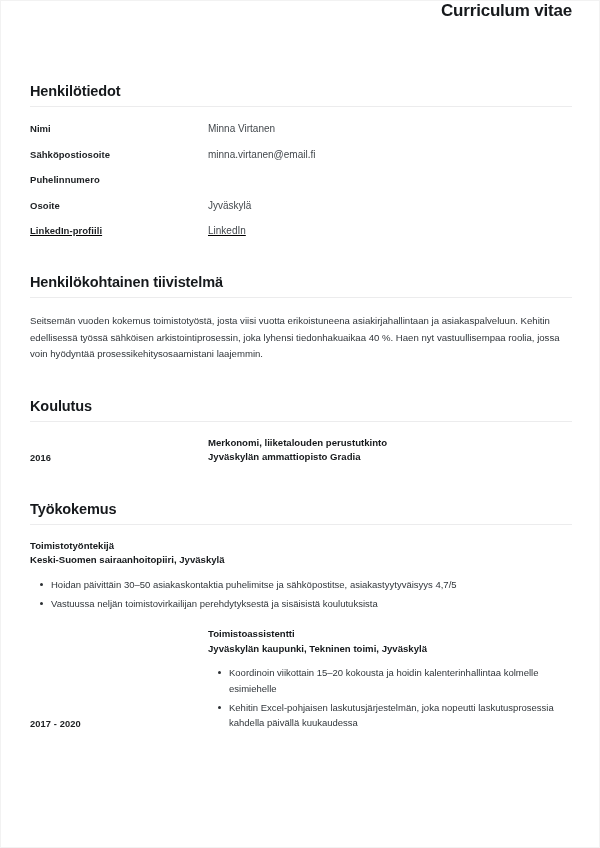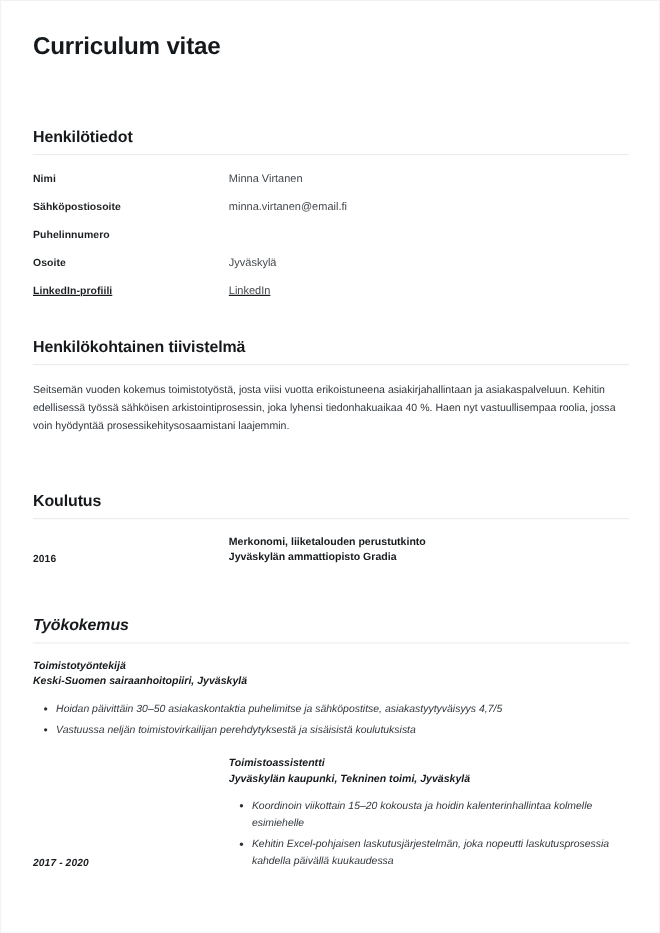--- a/index.html
+++ b/index.html
@@ -21,23 +21,22 @@
     border: 1px solid #f2f2f2;
   }
   .sheet {
     position: absolute;
     left: 29px;
     top: 0;
     width: 542px;
   }
   .doc-title {
     margin: 0;
-    padding-top: 28px;
-    text-align: left;
-    font-size: 22px;
+    text-align: right;
+    font-size: 17px;
     font-weight: bold;
     letter-spacing: -0.2px;
     color: #16191c;
   }
   .section {
     margin-top: 0;
   }
   .section-heading {
     margin: 0;
     font-size: 14.5px;
@@ -46,22 +45,22 @@
     letter-spacing: -0.1px;
   }
   .divider {
     height: 1px;
     background: #ececed;
     margin-top: 7px;
     width: 100%;
   }
   .sec-personal { margin-top: 62px; }
   .sec-summary  { margin-top: 37px; }
-  .sec-edu      { margin-top: 51px; }
-  .sec-work     { margin-top: 46px; font-style: italic; }
+  .sec-edu      { margin-top: 35px; }
+  .sec-work     { margin-top: 36px; }
 
   
   .info-table {
     margin-top: 15px;
   }
   .info-row {
     display: flex;
     align-items: flex-start;
     margin-bottom: 12.5px;
   }

